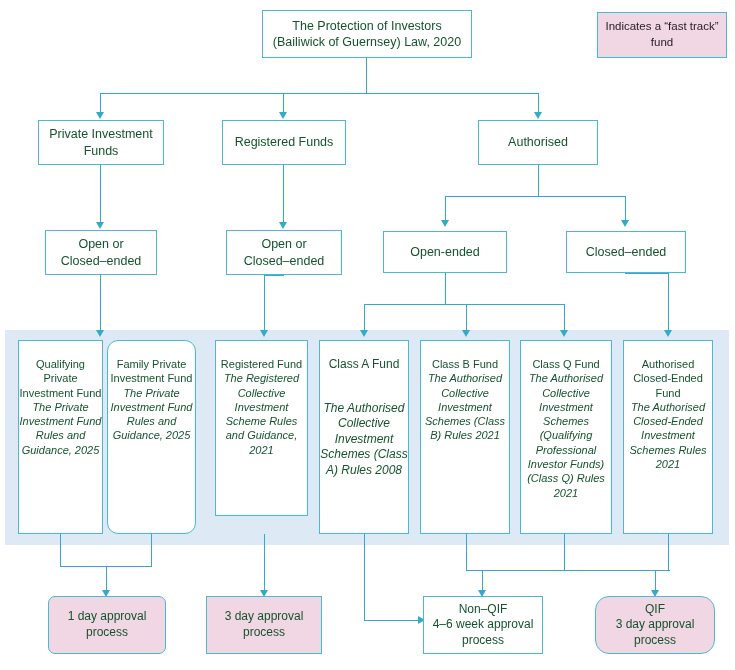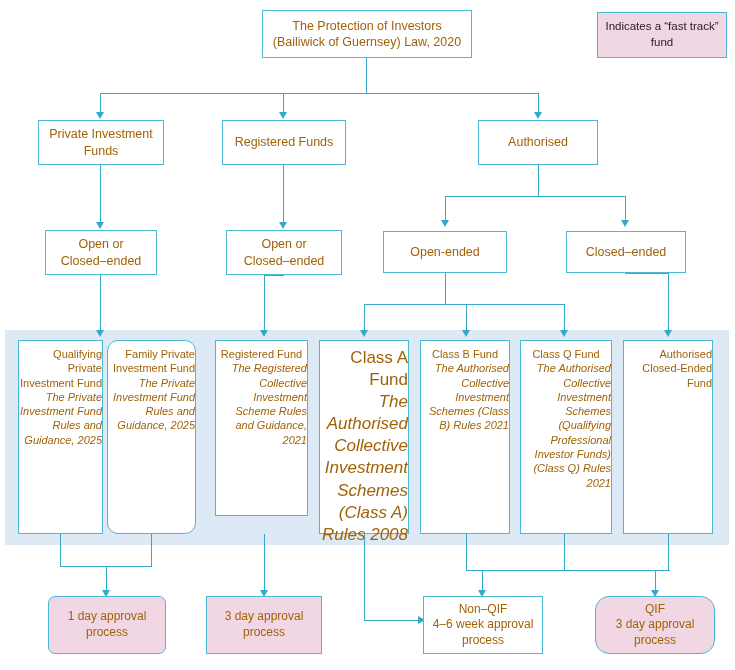--- a/index.html
+++ b/index.html
@@ -19,35 +19,34 @@
   .node {
     position: absolute;
     box-sizing: border-box;
     border: 1.3px solid #4bb9d4;
     background: #ffffff;
     display: flex;
     flex-direction: column;
     align-items: center;
     justify-content: center;
     text-align: center;
-    color: #a16207;
+    color: #14532d;
     line-height: 1.30;
     z-index: 3;
   }
   .node.pink { background: #f1d6e3; }
   .node .ttl { display: block; }
   .node .sub {
     display: block;
     font-style: italic;
   }
   
   .card {
     justify-content: flex-start;
-    padding-top: 6px;
-    text-align: right;
+    padding-top: 16px;
   }
   
   #legend {
     position: absolute;
     left: 597px; top: 12px;
     width: 130px; height: 46px;
     box-sizing: border-box;
     border: 1.3px solid #4bb9d4;
     background: #f1d6e3;
     display: flex; align-items: center; justify-content: center;
@@ -193,37 +192,38 @@
   <div class="node card" style="left:107px; top:340px; width:89px; height:194px; font-size:11px;border-radius:11px;">
     <span class="ttl">Family Private Investment Fund</span>
     <span class="sub">The Private Investment Fund Rules and Guidance, 2025</span>
   </div>
 
   <div class="node card" style="left:215px; top:340px; width:93px; height:176px; font-size:11px;">
     <span class="ttl">Registered Fund</span>
     <span class="sub">The Registered Collective Investment Scheme Rules and Guidance, 2021</span>
   </div>
 
-  <div class="node card" style="left:319px; top:340px; width:90px; height:194px; font-size:17px;">
+  <div class="node card" style="left:319px; top:340px; width:90px; height:194px; font-size:12px;gap:28px;">
     <span class="ttl">Class A Fund</span>
     <span class="sub">The Authorised Collective Investment Schemes (Class A) Rules 2008</span>
   </div>
 
   <div class="node card" style="left:420px; top:340px; width:90px; height:194px; font-size:11px;">
     <span class="ttl">Class B Fund</span>
     <span class="sub">The Authorised Collective Investment Schemes (Class B) Rules 2021</span>
   </div>
 
   <div class="node card" style="left:520px; top:340px; width:92px; height:194px; font-size:11px;">
     <span class="ttl">Class Q Fund</span>
     <span class="sub">The Authorised Collective Investment Schemes (Qualifying Professional Investor Funds) (Class Q) Rules 2021</span>
   </div>
 
   <div class="node card" style="left:623px; top:340px; width:90px; height:194px; font-size:11px;">
     <span class="ttl">Authorised Closed-Ended Fund</span>
+    <span class="sub">The Authorised Closed-Ended Investment Schemes Rules 2021</span>
   </div>
 
   <div class="ln lnv" style="left:60px; top:534px; height:32px;"></div>
   <div class="ln lnv" style="left:151px; top:534px; height:32px;"></div>
   <div class="ln lnh" style="left:60px; top:566px; width:92px; height:1.3px;"></div>
   <div class="ln lnv" style="left:106px; top:566px; height:28px;"></div>
   <div class="arw" style="left:102px; top:590px;"></div>
 
   <div class="ln lnv" style="left:264px; top:534px; height:60px;"></div>
   <div class="arw" style="left:260px; top:590px;"></div>

